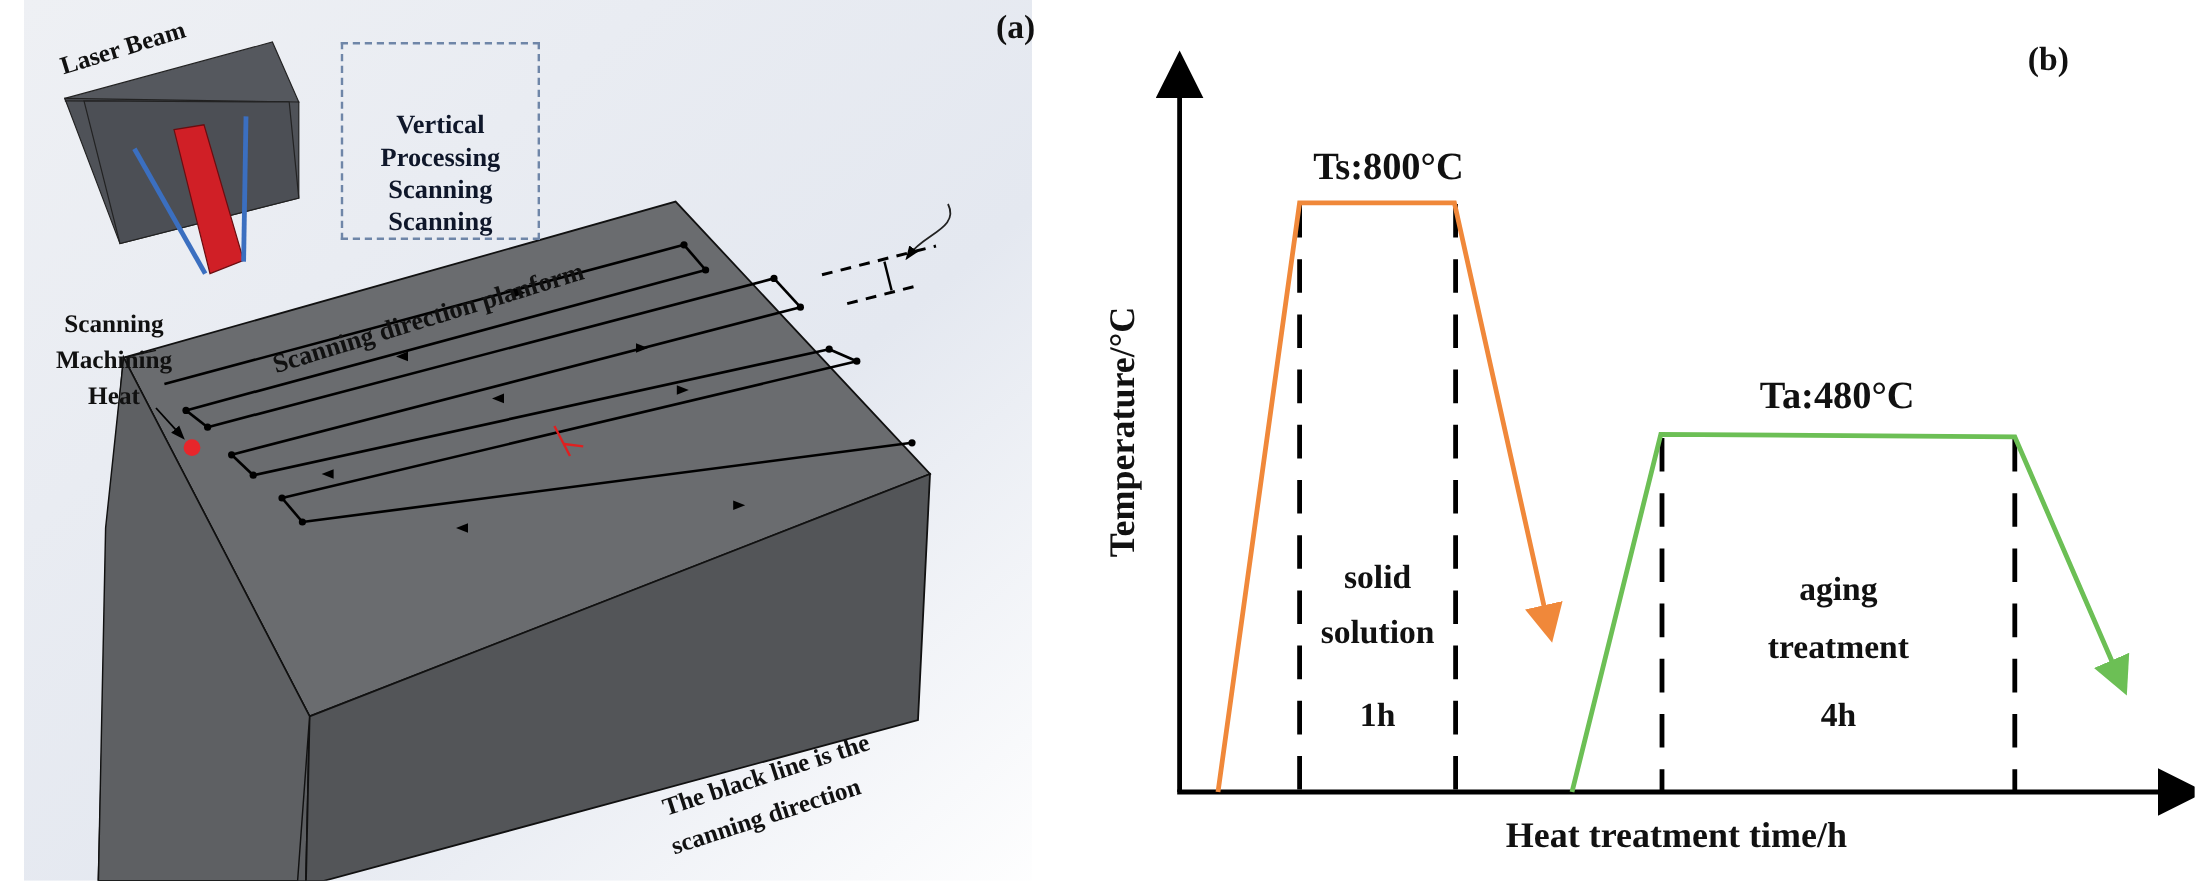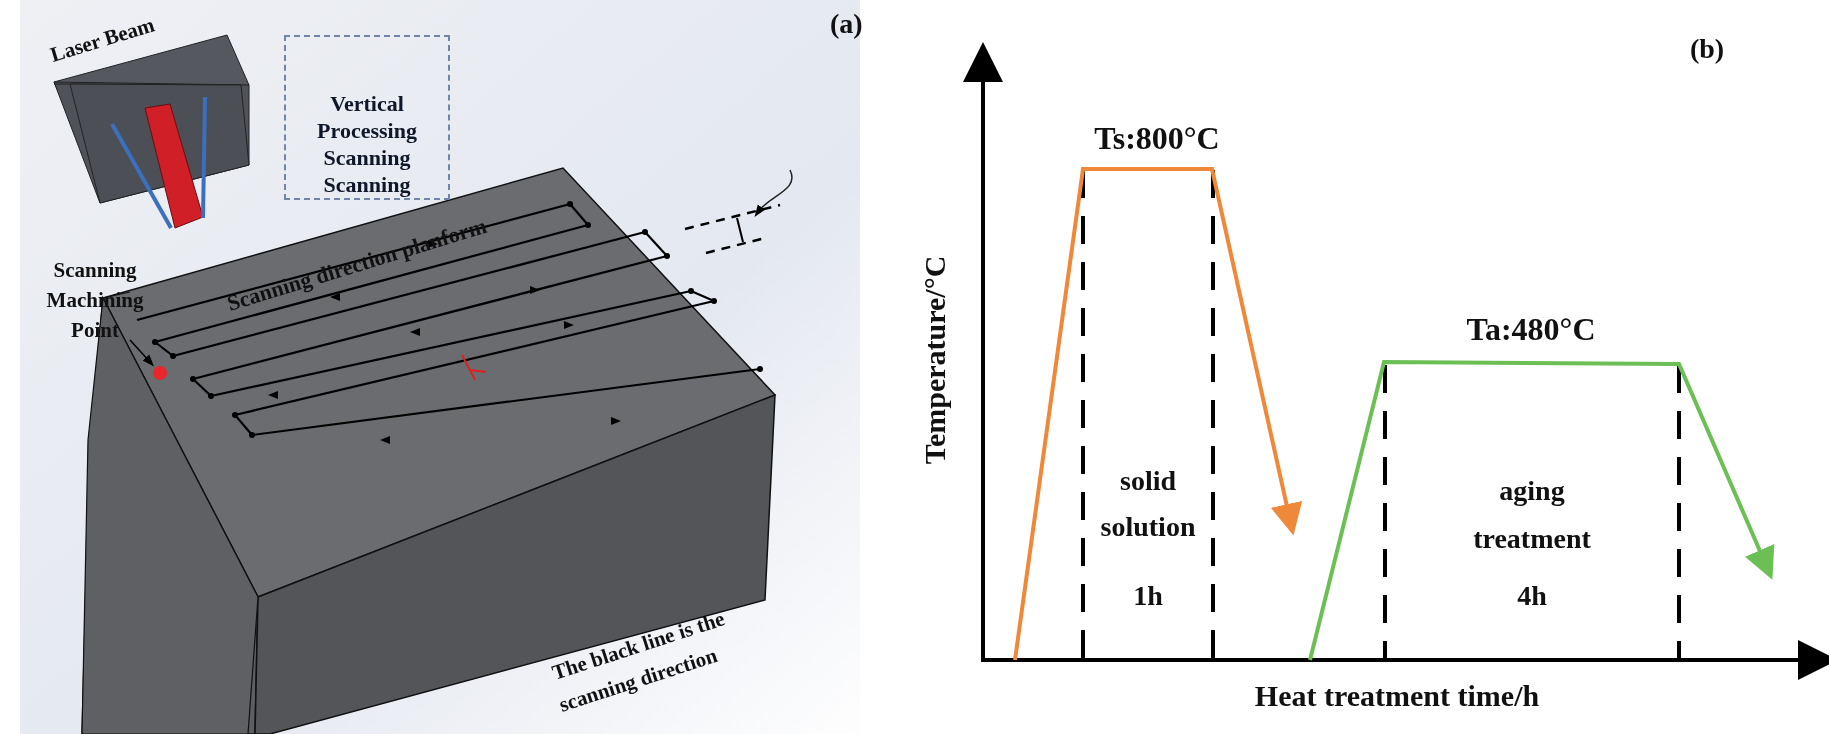--- a/index.html
+++ b/index.html
@@ -118,21 +118,21 @@
       <div>Processing</div>
       <div>Scanning</div>
       <div>Scanning</div>
     </div>
   </div>
 
 
   <div class="lbl" style="left:35px;top:255px;width:120px;text-align:center;font-size:21px;line-height:30px;">
     <div>Scanning</div>
     <div>Machining</div>
-    <div>Point</div>
+    <div>Heat</div>
   </div>
 </div>
 
 <div class="panel" id="panel-b">
   <svg width="929" height="734" viewBox="900 0 929 734">
     <defs>
       <marker id="axArr" markerWidth="10" markerHeight="10" refX="5" refY="5" orient="auto">
         <path d="M0,0 L10,5 L0,10 z" fill="#000"></path>
       </marker>
       <marker id="oArr" markerWidth="8" markerHeight="8" refX="4" refY="4" orient="auto">

